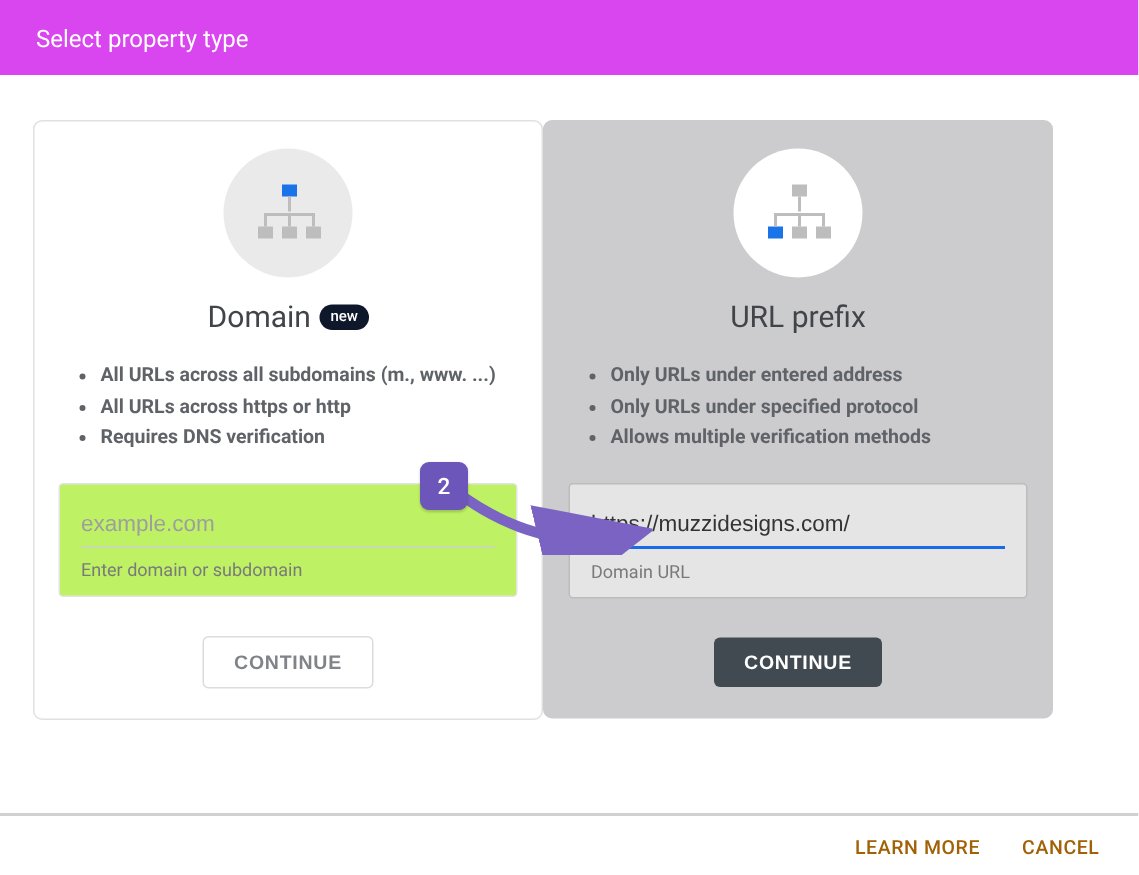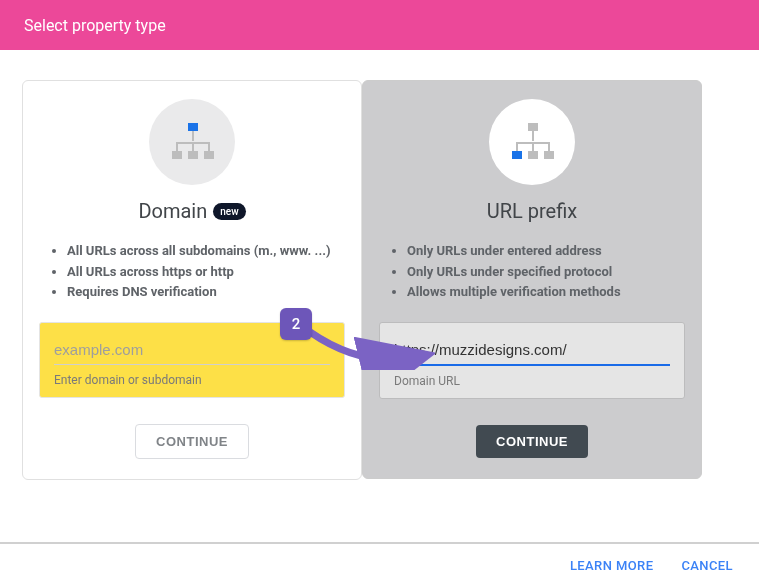--- a/index.html
+++ b/index.html
@@ -8,21 +8,21 @@
     font-family: Roboto, "Helvetica Neue", Arial, sans-serif;
     font-size: 14px;
     color: #5f6368;
     background: #fff;
     width: 759px;
     height: 583px;
     overflow: hidden;
     position: relative;
   }
   .header {
-    background: #ec4899;
+    background: #d946ef;
     color: #fff;
     height: 50px;
     display: flex;
     align-items: center;
     padding: 0 24px;
     font-size: 16px;
   }
   .content {
     position: relative;
     padding: 30px 22px 20px 22px;
@@ -94,21 +94,21 @@
   .feature-list li {
     margin: 3px 0;
     line-height: 1.35;
   }
   .input-wrap {
     border: 1px solid #e4e4e4;
     border-radius: 3px;
     align-self: stretch;
     margin: 4px 8px;
     padding: 14px 14px 10px 14px;
-    background: #fde047;
+    background: #bef264;
   }
   .card.selected .input-wrap {
     background: #e5e5e5;
     border: 1px solid #bcbcbd;
   }
   .text-input {
     width: 100%;
     border: none;
     border-bottom: 1px solid #cfcfcf;
     background: transparent;
@@ -150,21 +150,21 @@
     border-top: 2px solid #d0d0d0;
     padding: 14px 26px 10px 0;
     display: flex;
     justify-content: flex-end;
     gap: 28px;
     font-size: 13px;
     letter-spacing: 0.4px;
     color: #474b4e;
     font-weight: 500;
   }
-  .footer a { color: #3b82f6; text-decoration: none; cursor: pointer; }
+  .footer a { color: #a16207; text-decoration: none; cursor: pointer; }
   
   .anno-badge {
     position: absolute;
     left: 280px;
     top: 308px;
     width: 32px;
     height: 32px;
     background: #6d56b9;
     color: #fff;
     border-radius: 6px;

